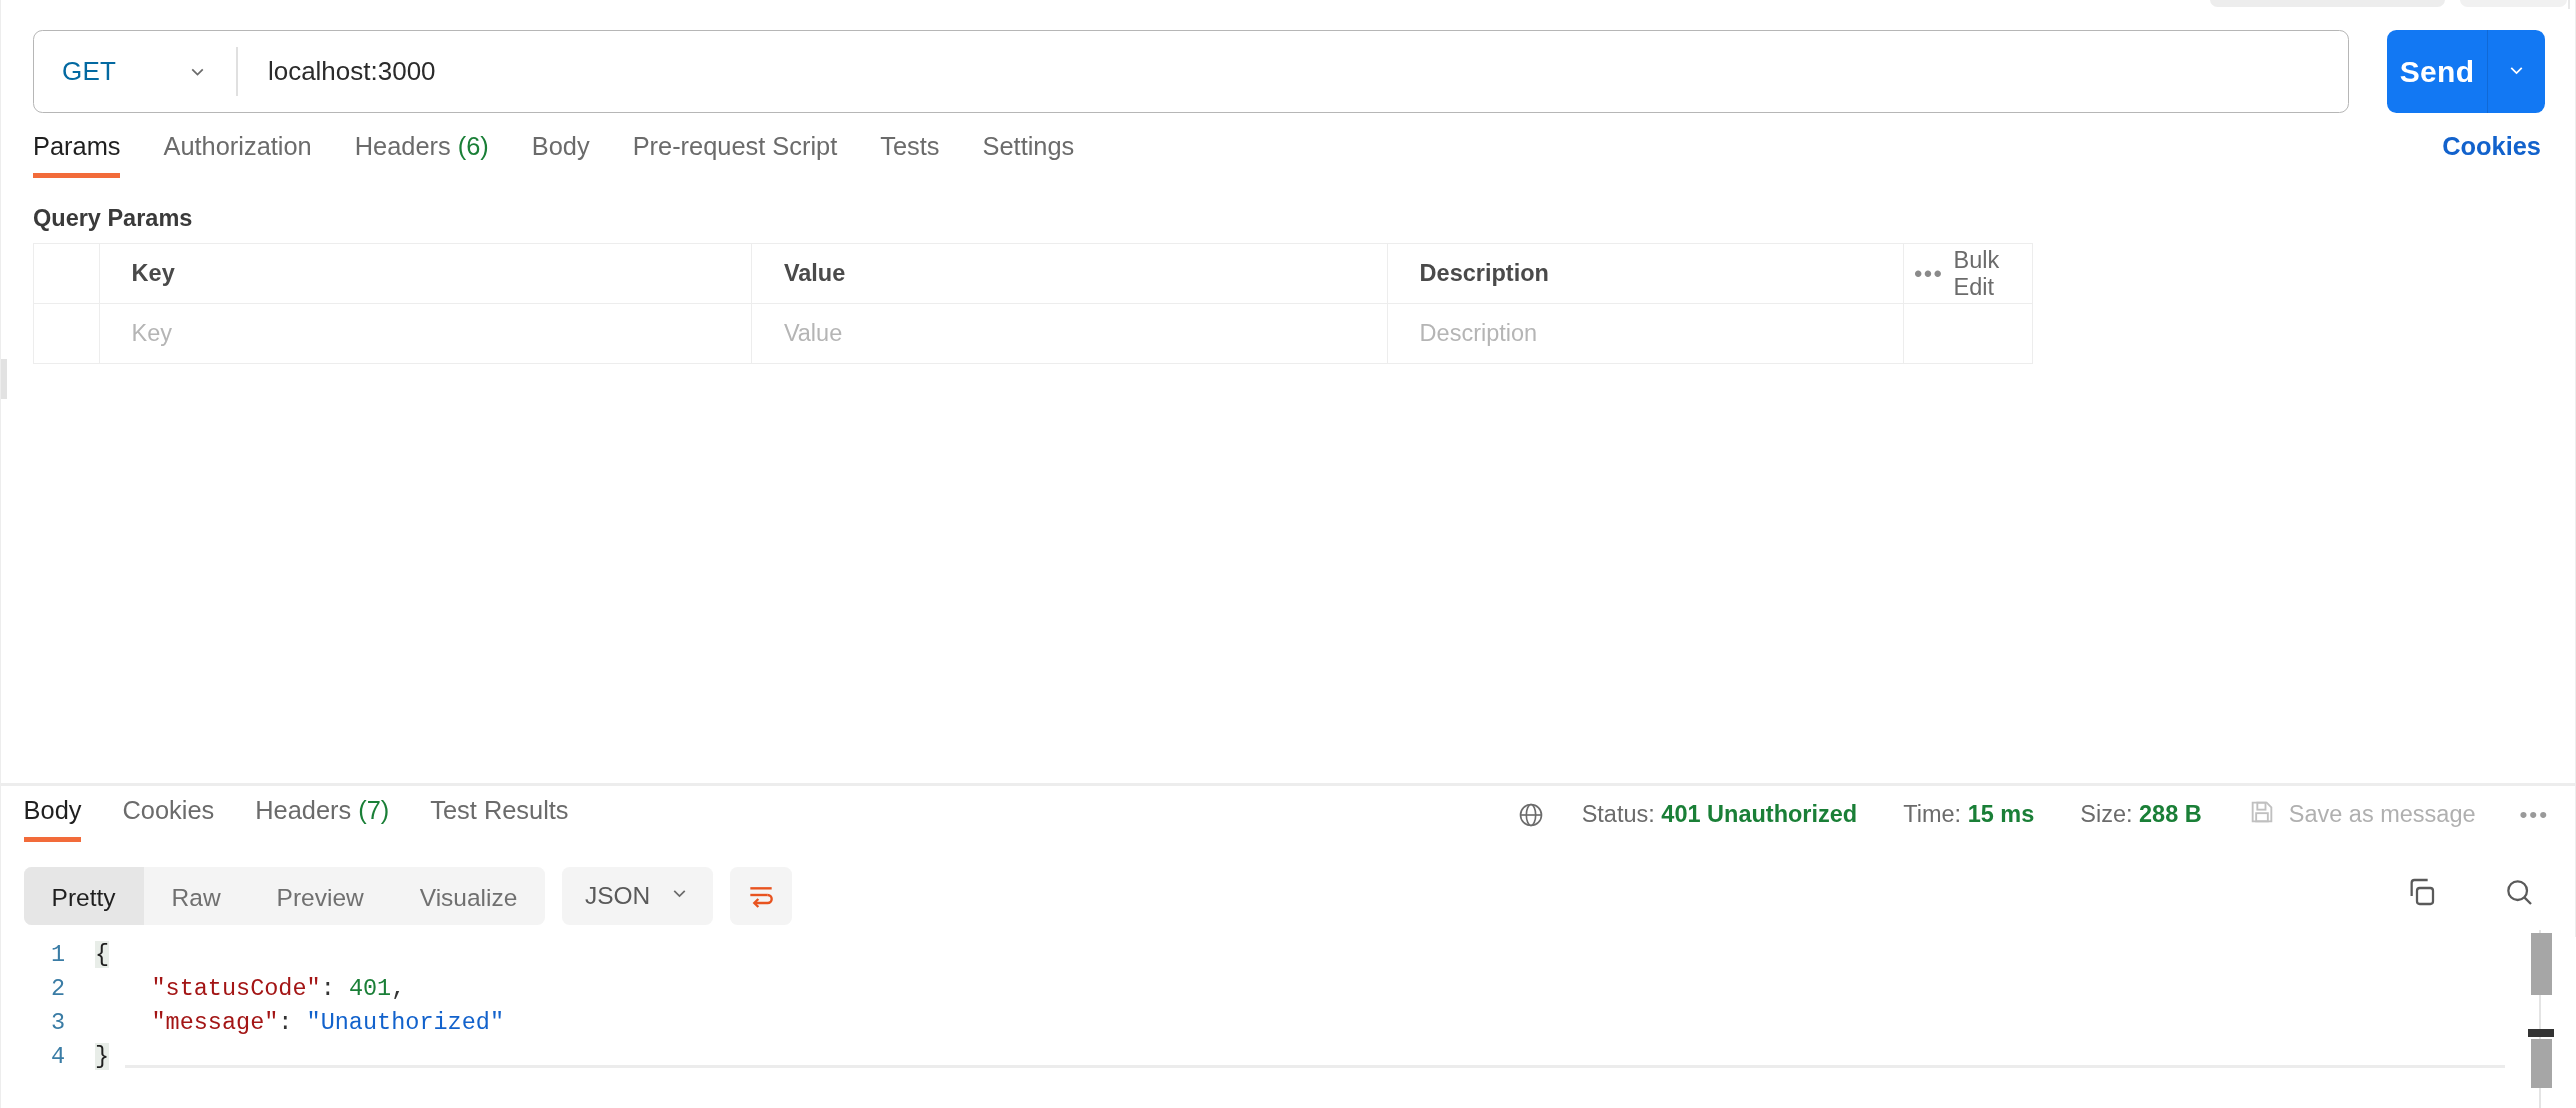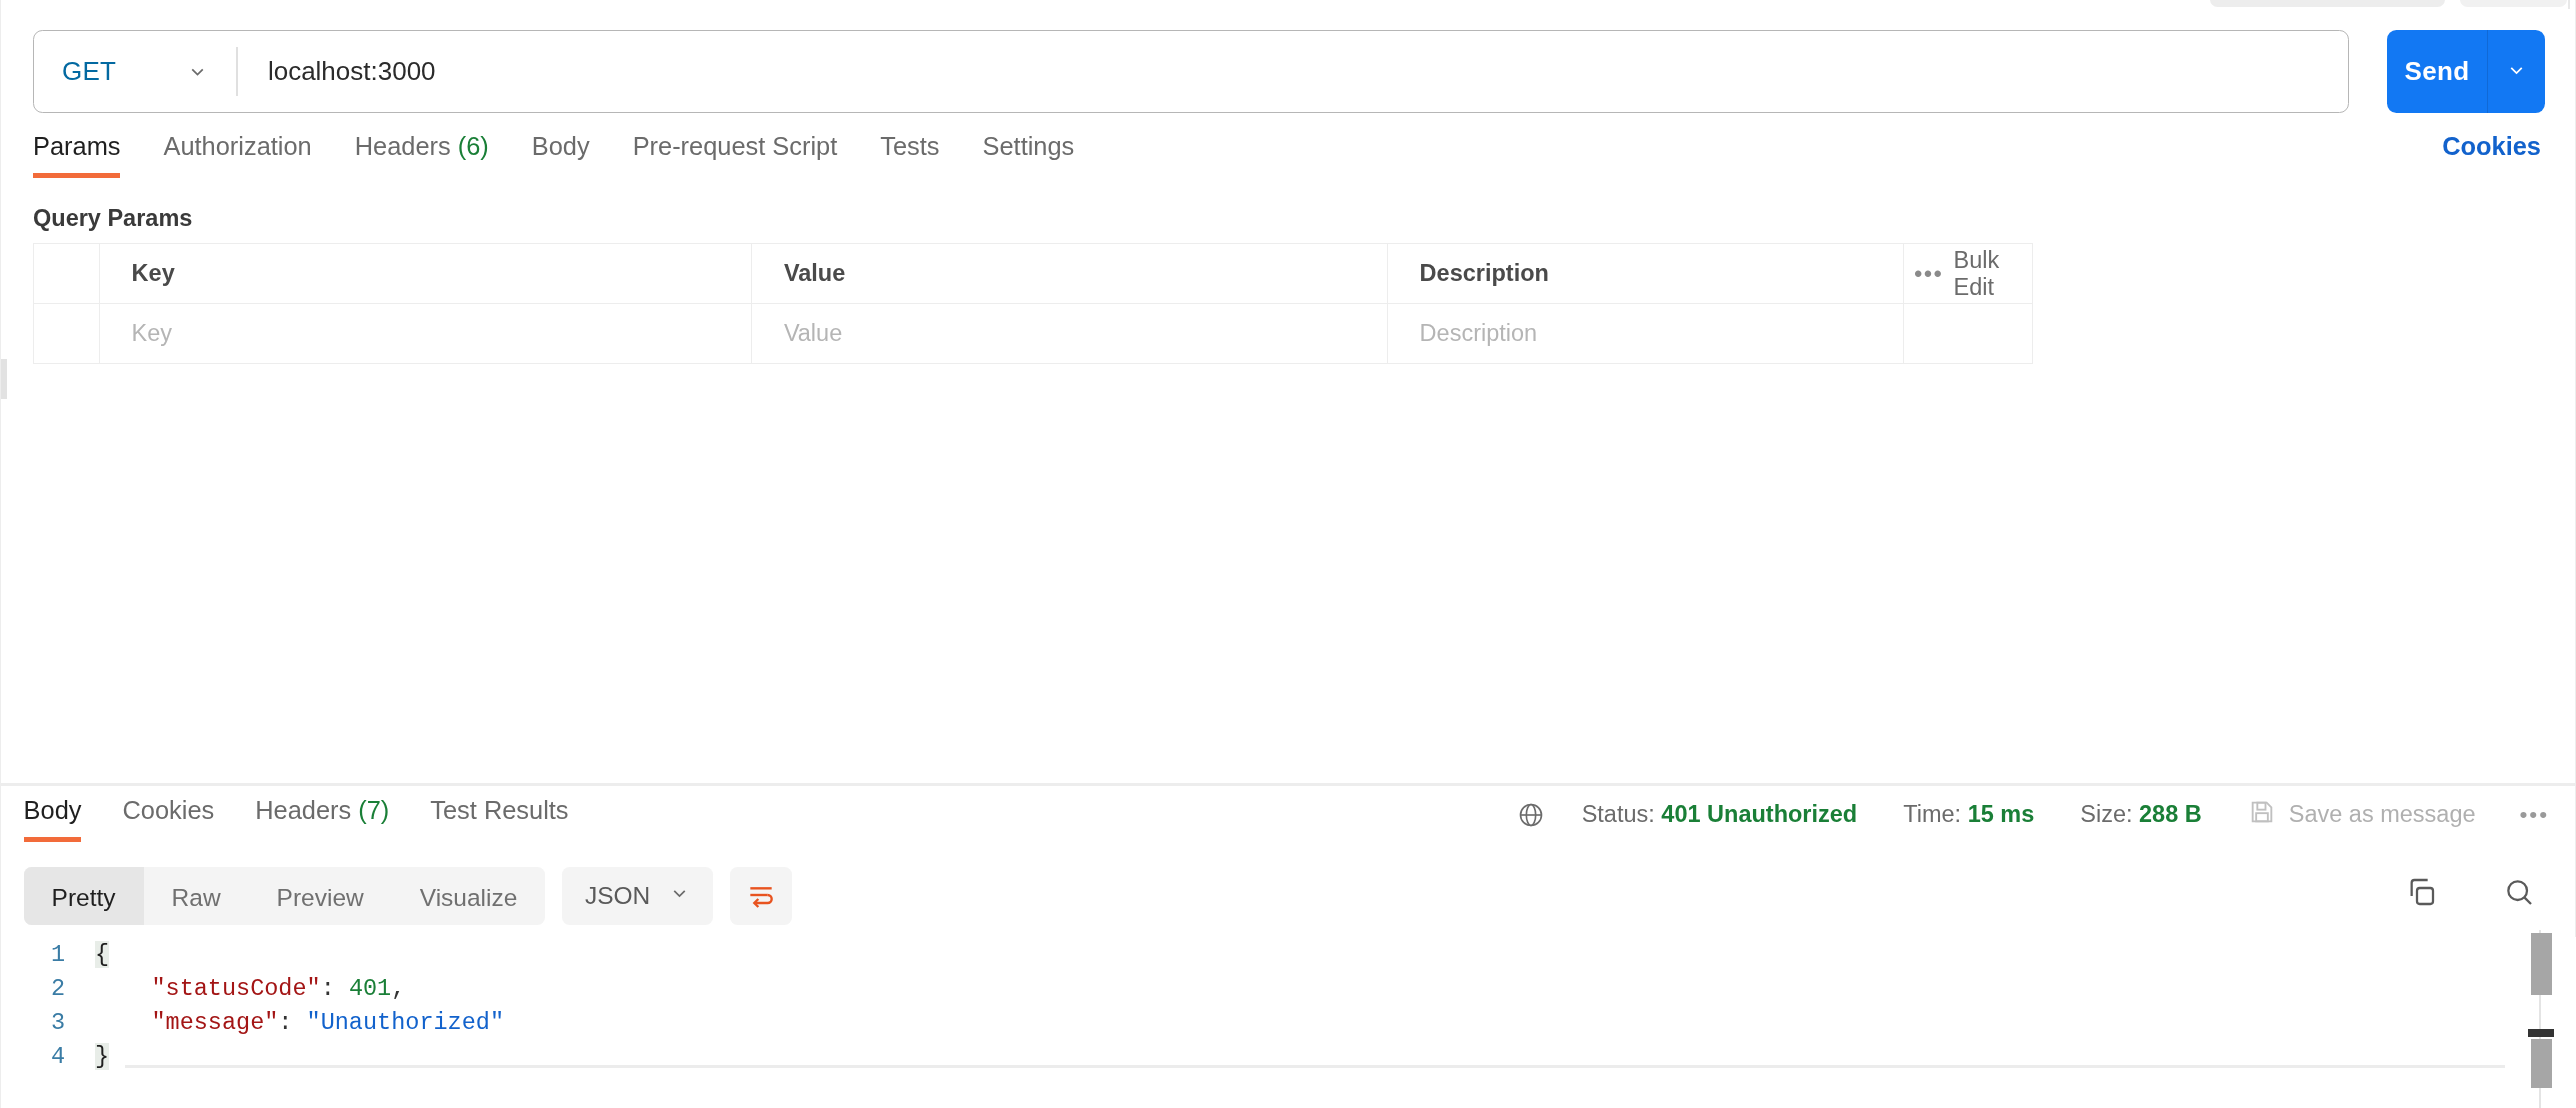--- a/index.html
+++ b/index.html
@@ -75,21 +75,21 @@
   .send-wrap {
     position: absolute; left: 2354px; top: 0;
     width: 158px; height: 83px;
     display: flex;
     border-radius: 9.4px; overflow: hidden;
   }
   .send-btn {
     flex: 1;
     background: #1278f3;
     color: #ffffff;
-    font-size: 26px; font-weight: bold;
+    font-size: 30px; font-weight: bold;
     display: flex; align-items: center; justify-content: center;
     border: none; cursor: pointer;
     font-family: "Liberation Sans", sans-serif;
     letter-spacing: 0.3px;
   }
   .send-caret-btn {
     width: 58px;
     background: #1278f3;
     border: none; cursor: pointer;
     border-left: 1.9px solid #1069d6;

